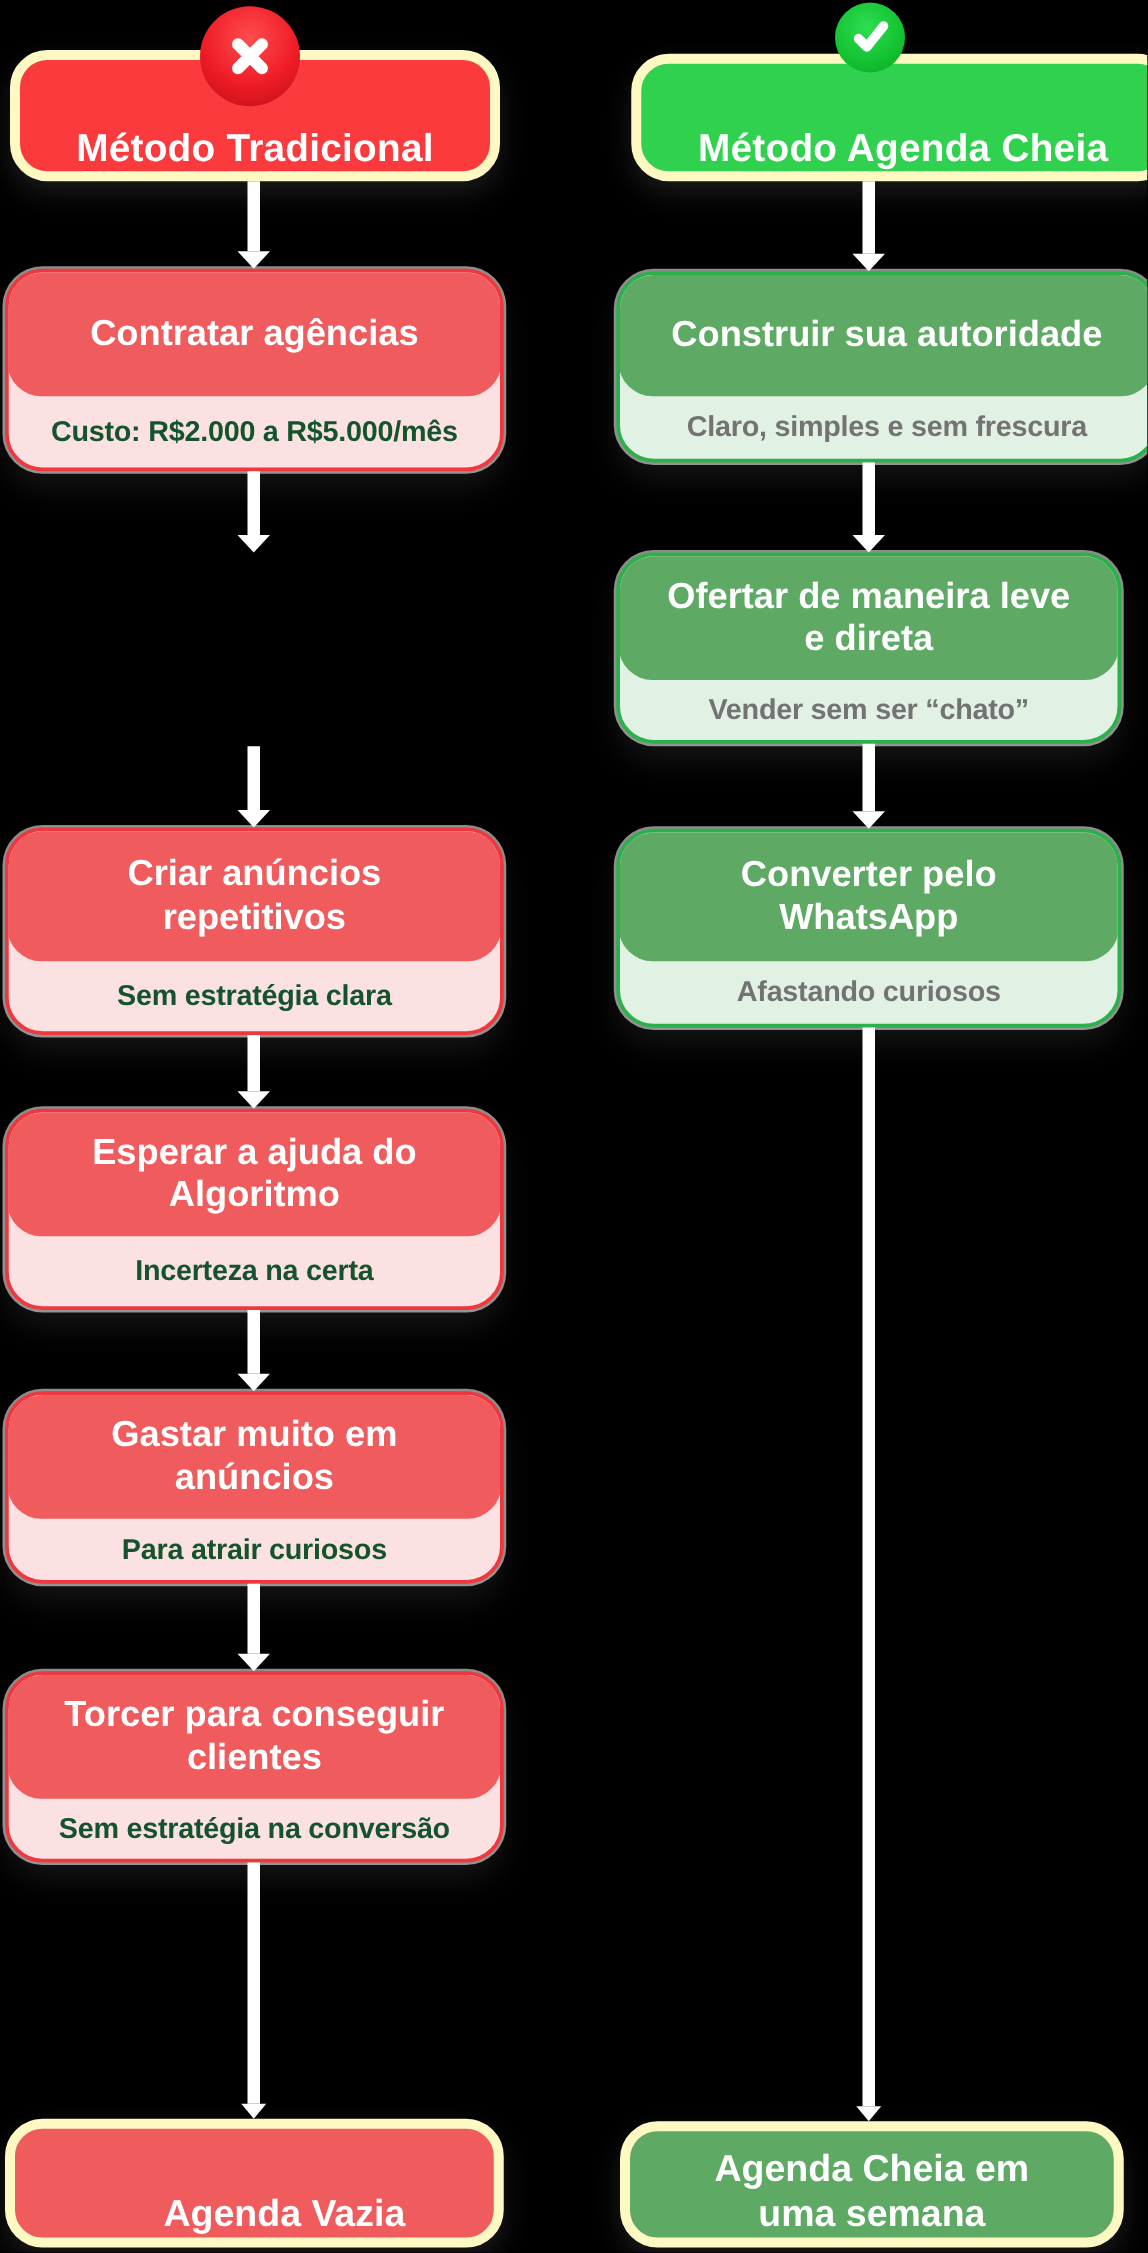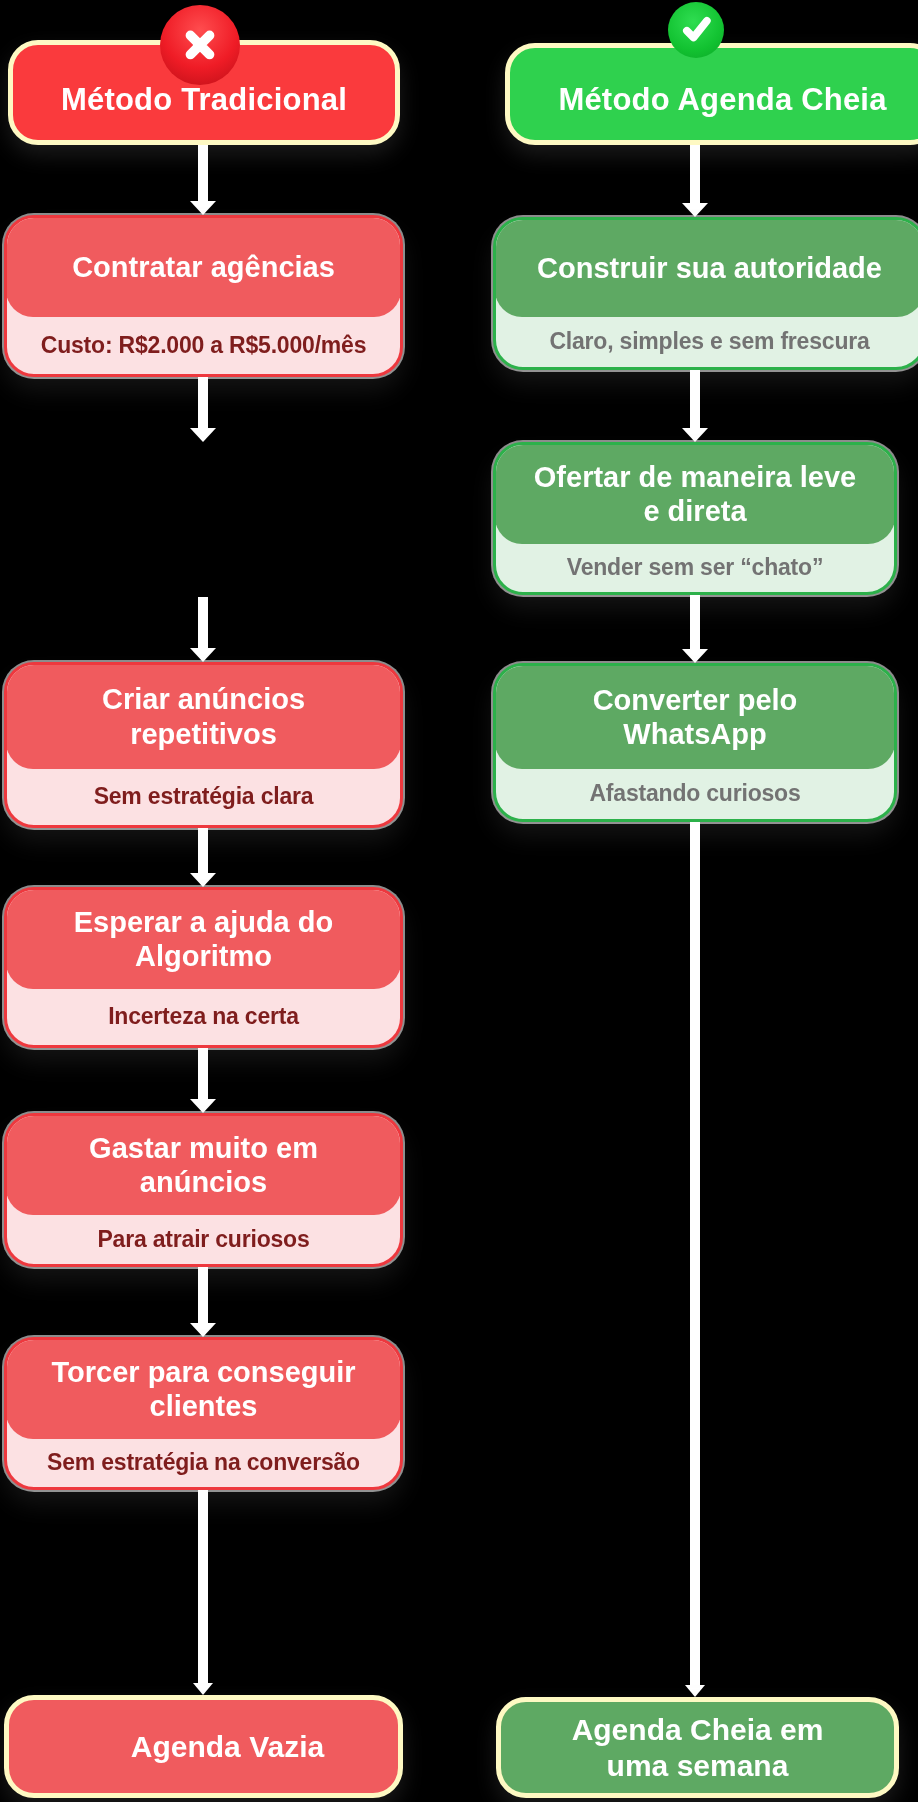--- a/index.html
+++ b/index.html
@@ -4,23 +4,23 @@
 <style>
   html,body{margin:0;padding:0;background:#000;}
   #canvas{
     position:relative;width:918px;height:1802px;background:#000;
     font-family:"Liberation Sans","DejaVu Sans",sans-serif;overflow:hidden;
   }
   .abs{position:absolute;box-sizing:border-box;}
 
   
   .bubble{
-    border-radius:30px;display:flex;align-items:center;justify-content:center;
+    border-radius:30px;display:flex;align-items:flex-end;justify-content:center;
     text-align:center;color:#fff;font-weight:bold;
-    border:5px solid #fef9c3;
+    border:8px solid #fef9c3;
     box-shadow:0 10px 22px rgba(150,150,150,0.18);
   }
   .hdr{font-size:31px;letter-spacing:.2px;}
   .ftr{font-size:30px;line-height:1.2;}
   .red-solid{background:#fa3a3d;}
   .green-solid{background:#2fd14e;}
   .red-soft{background:#f05b5e;}
   .green-soft{background:#5ea963;}
 
   
@@ -35,21 +35,21 @@
     text-align:center;color:#fff;font-weight:bold;font-size:29px;line-height:1.18;
     margin:-1px;flex:0 0 auto;padding:0 28px;
   }
   .step.red .step-top{background:#f05b5e;}
   .step.green .step-top{background:#5ea963;}
   .step-note{
     flex:1 1 auto;display:flex;align-items:center;justify-content:center;
     text-align:center;font-weight:bold;font-size:23px;white-space:nowrap;
     padding:0 4px;letter-spacing:-0.2px;
   }
-  .step.red .step-note{color:#7f1d1d;}
+  .step.red .step-note{color:#14532d;}
   .step.green .step-note{color:#737373;}
 
   
   .conn{width:26px;display:flex;flex-direction:column;align-items:center;}
   .conn .shaft{width:10px;flex:1 1 auto;background:#fff;}
   .conn .head{
     width:0;height:0;flex:0 0 auto;
     border-left:13px solid transparent;border-right:13px solid transparent;
     border-top:14px solid #fff;
   }

